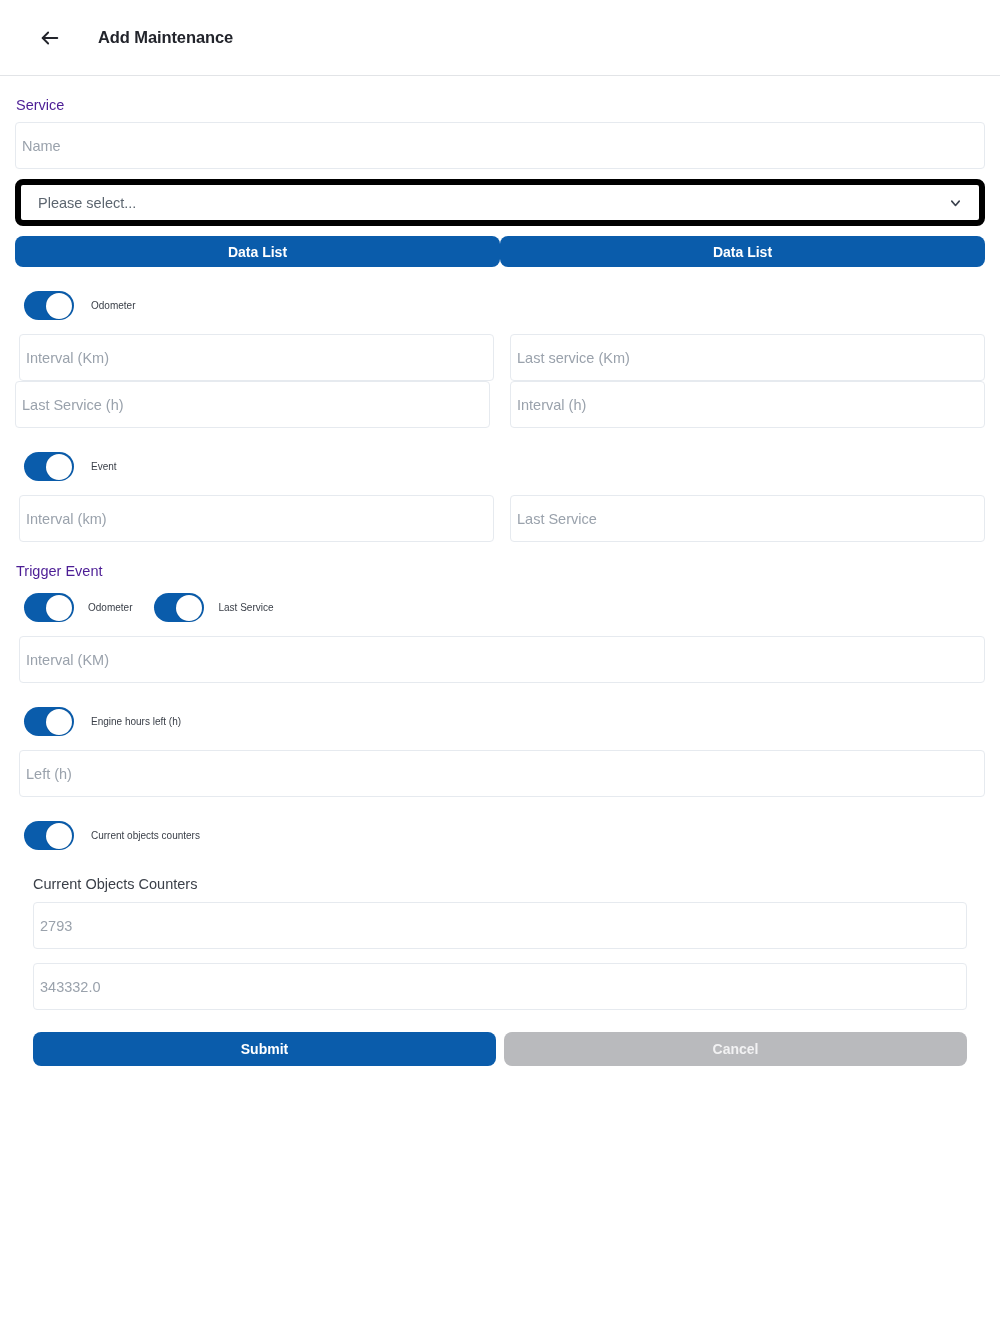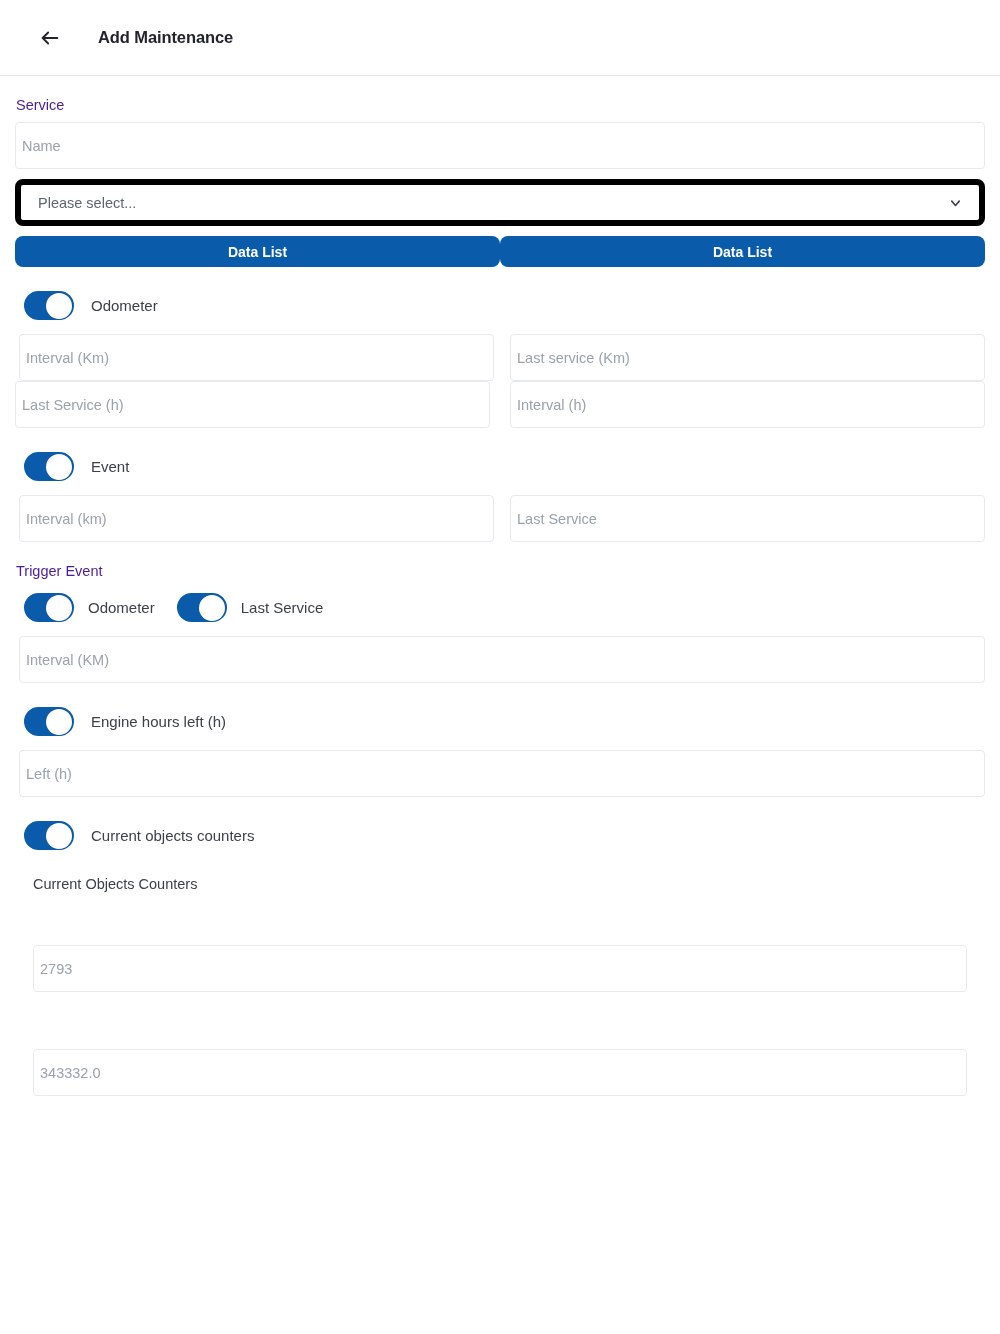--- a/index.html
+++ b/index.html
@@ -67,21 +67,21 @@
     border: 1px solid #e6eaef;
     border-radius: 4px;
     background: #ffffff;
     font-family: "Liberation Sans", sans-serif;
     font-size: 14.5px;
     color: #5d6670;
     padding: 0 6px;
     outline: none;
   }
   .field::placeholder { color: #9aa2ac; opacity: 1; }
-  .field.value-text { color: #0c4a6e; margin-top: 43px; }
+  .field.value-text { color: #0c4a6e; }
 
   .field-row { margin-bottom: 10px; }
 
   
   .select-wrap { position: relative; }
   .select-box {
     width: 100%;
     height: 47px;
     border: 6px solid #000000;
     border-radius: 8px;
@@ -149,21 +149,21 @@
     left: 22px;
     width: 26px;
     height: 26px;
     border-radius: 50%;
     background: #ffffff;
     box-shadow: 0 0 1px rgba(0,0,0,0.25);
   }
 
   .toggle-label {
     margin-left: 17px;
-    font-size: 15px;
+    font-size: 10px;
     color: #3b4049;
     white-space: nowrap;
   }
 
   
   .dual-row {
     display: flex;
     gap: 16px;
   }
   .dual-row .field { flex: 1; }
@@ -324,15 +324,19 @@
       <div class="toggle-label">Current objects counters</div>
     </div>
 
     <div class="sub-label">Current Objects Counters</div>
 
     <div class="counters-block">
       <input class="field value-text" type="text" placeholder="2793" style="">
       <input class="field value-text" type="text" placeholder="343332.0" style="">
     </div>
 
+    <div class="footer-row">
+      <button class="btn btn-submit">Submit</button>
+      <button class="btn btn-cancel">Cancel</button>
+    </div>
 
   </div>
 </div>
 
 </body></html>

